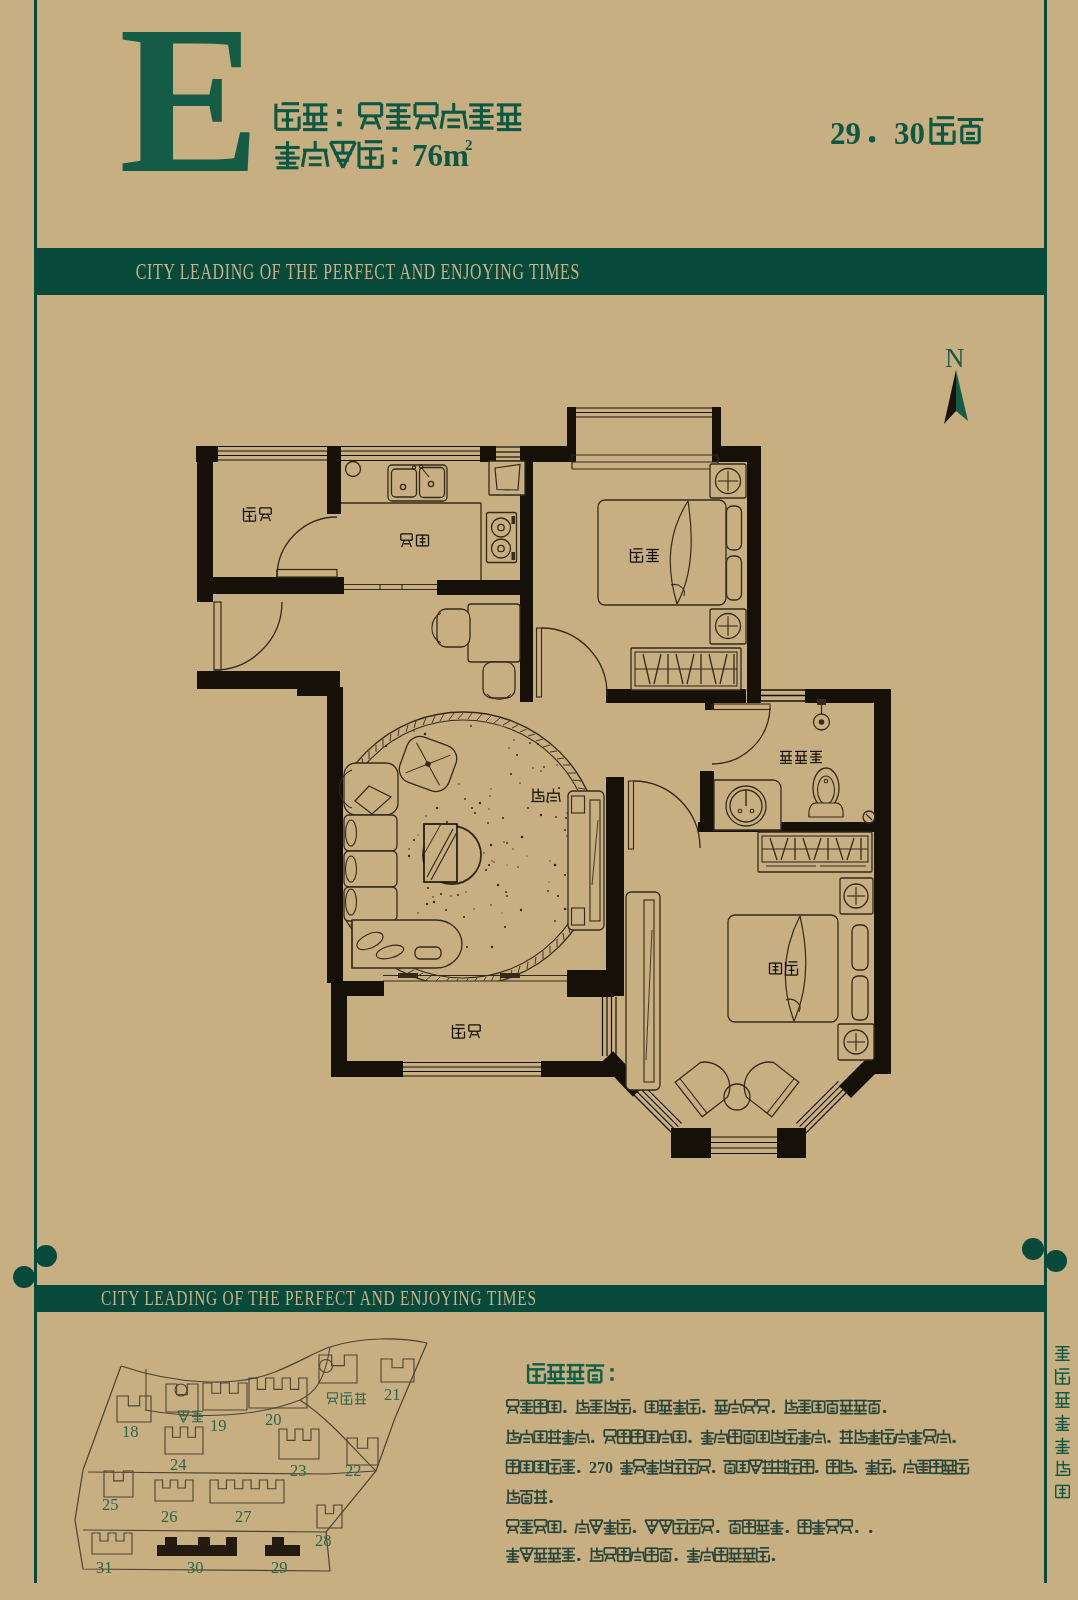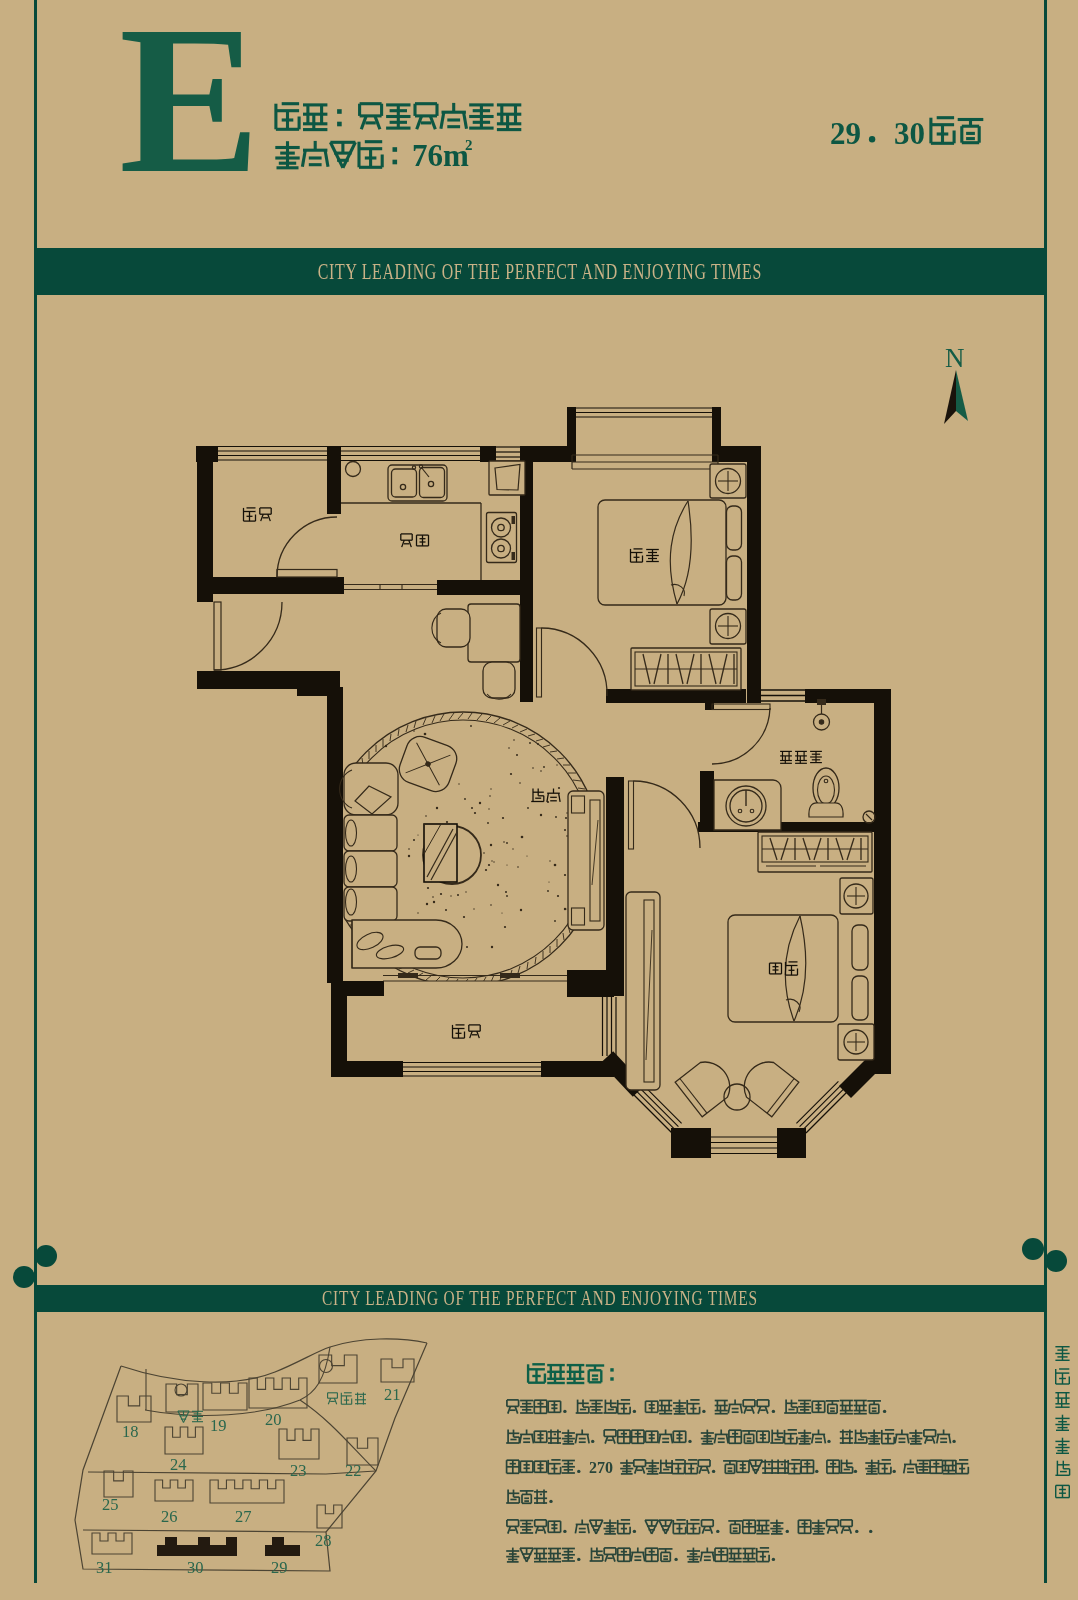--- a/index.html
+++ b/index.html
@@ -1,16 +1,16 @@
 <!DOCTYPE html>
 <html><head><meta charset="utf-8"><style>
 *{margin:0;padding:0;box-sizing:border-box}
 body{width:1078px;height:1600px;background:#c8af82;position:relative;overflow:hidden;font-family:"Liberation Serif",serif}
 .vline{position:absolute;top:0;width:2.5px;height:1583px;background:#07493a}
-.band{position:absolute;left:36px;width:1008px;background:#07493a;text-align:center;overflow:hidden}
+.band{position:absolute;left:36px;width:1008px;background:#07493a;text-align:left;overflow:hidden}
 .band span{display:inline-block;white-space:nowrap;color:#c9b287;font-family:"Liberation Serif",serif}
 #bigE{position:absolute;left:119px;top:-6px;font-size:212px;line-height:1;font-weight:bold;color:#155c46;font-family:"Liberation Serif",serif}
 svg{position:absolute;left:0;top:0}
 </style></head><body>
 <div class="vline" style="left:34px"></div>
 <div class="vline" style="left:1044px"></div>
 <div id="bigE">E</div>
 <div class="band" style="top:248px;height:47px;line-height:47px"><span style="font-size:23px;letter-spacing:1px;transform:scaleX(0.69)">CITY LEADING OF THE PERFECT AND ENJOYING TIMES</span></div>
 <div class="band" style="top:1285px;height:27px;line-height:27px"><span style="font-size:20px;letter-spacing:1px;transform:scaleX(0.77)">CITY LEADING OF THE PERFECT AND ENJOYING TIMES</span></div>
 <svg width="1078" height="1600" viewBox="0 0 1078 1600">

